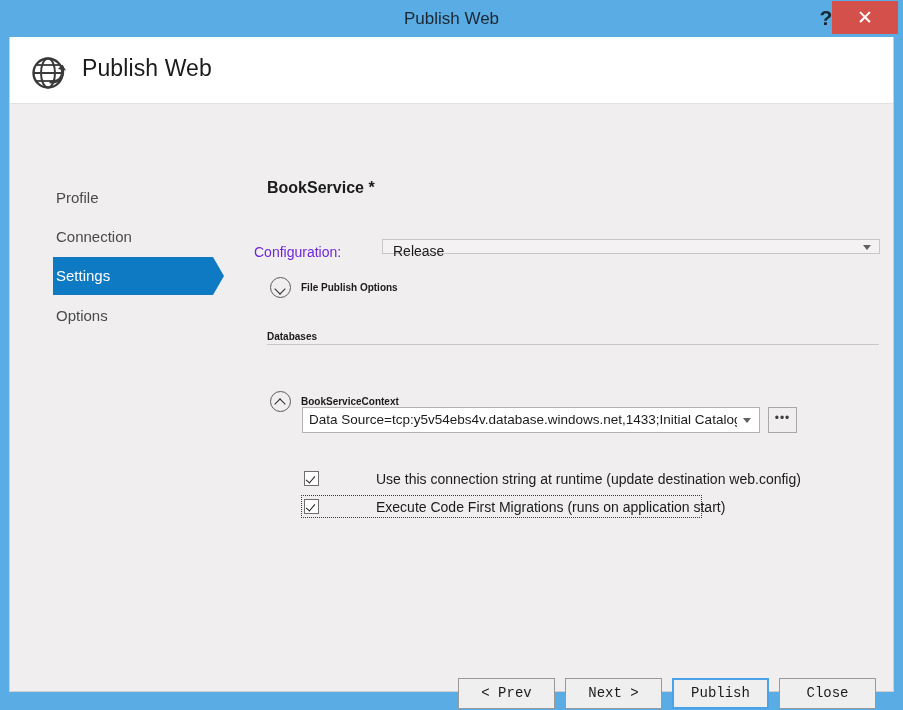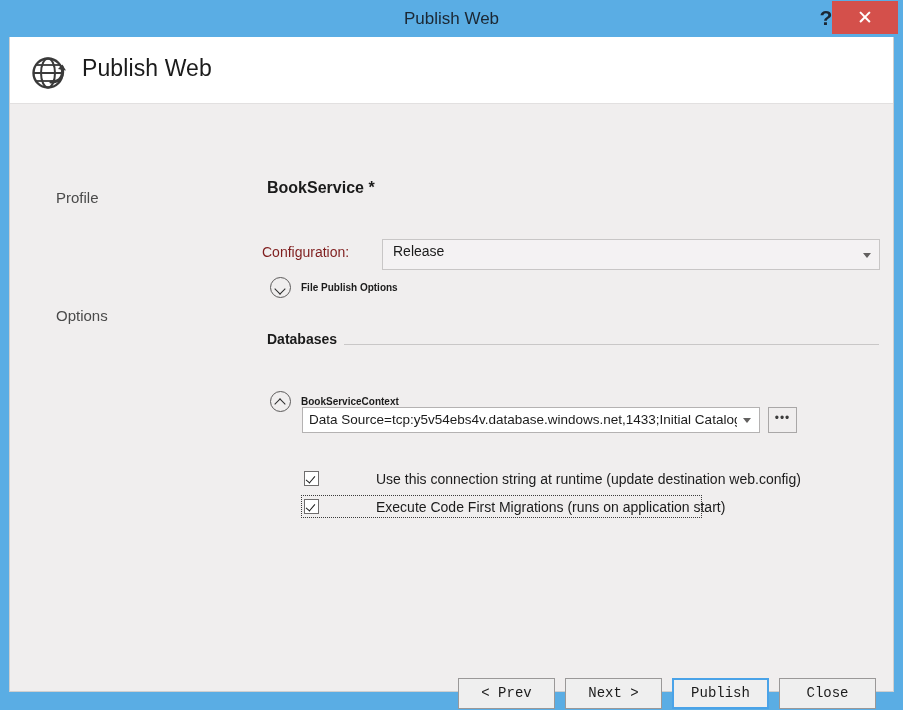--- a/index.html
+++ b/index.html
@@ -136,28 +136,28 @@
     position: absolute;
     left: 45px; top: 74px;
     font-size: 16px;
     font-weight: bold;
     color: #1b1b1b;
   }
 
   
   #config-label {
     position: absolute;
-    left: 40px; top: 139px;
+    left: 32px; top: 139px;
     font-size: 14px;
-    color: #7f1d1d;
+    color: #6d28d9;
   }
   #config-select {
     position: absolute;
     left: 160px; top: 134px;
-    width: 498px; height: 31px;
+    width: 498px; height: 15px;
     background: #f4f2f3;
     border: 1px solid #c8c6c6;
     cursor: pointer;
   }
   #config-value {
     position: absolute;
     left: 10px; top: 0;
     line-height: 23px;
     font-size: 14px;
     color: #1b1b1b;
@@ -211,21 +211,21 @@
     color: #1b1b1b;
     white-space: nowrap;
   }
   #file-publish-options { left: 48px; top: 172px; }
   #bookservicecontext { left: 48px; top: 286px; }
 
   
   #db-group-label {
     position: absolute;
     left: 45px; top: 226px;
-    font-size: 14px;
+    font-size: 10px;
     font-weight: bold;
     color: #1b1b1b;
     background: #f0eeee;
     padding-right: 7px;
     z-index: 2;
   }
   #db-rule {
     position: absolute;
     left: 45px; top: 239px;
     width: 612px; height: 1px;
@@ -361,20 +361,28 @@
         <path d="M22 31 C32 31 35 24 33 16" fill="none" stroke="#3a3a3a" stroke-width="3.2" stroke-linecap="round"></path>
         <path d="M29 18 L33.2 13.5 L37 19.5 Z" fill="#3a3a3a"></path>
       </svg>
       <div id="header-title">Publish Web</div>
     </div>
 
     <div id="sidebar">
       <div class="nav-item" style="top:74px;">
         <span class="nav-label">Profile</span>
       </div>
+      <div class="nav-item" style="top:113px;">
+        <span class="nav-label">Connection</span>
+      </div>
+      <div class="nav-item active" style="top:152px;">
+        <span class="nav-bg"></span>
+        <span class="nav-arrow"></span>
+        <span class="nav-label">Settings</span>
+      </div>
       <div class="nav-item" style="top:192px;">
         <span class="nav-label">Options</span>
       </div>
     </div>
 
     <div id="main">
 
       <div id="profile-name">BookService *</div>
 
       <div id="config-label">Configuration:</div>

